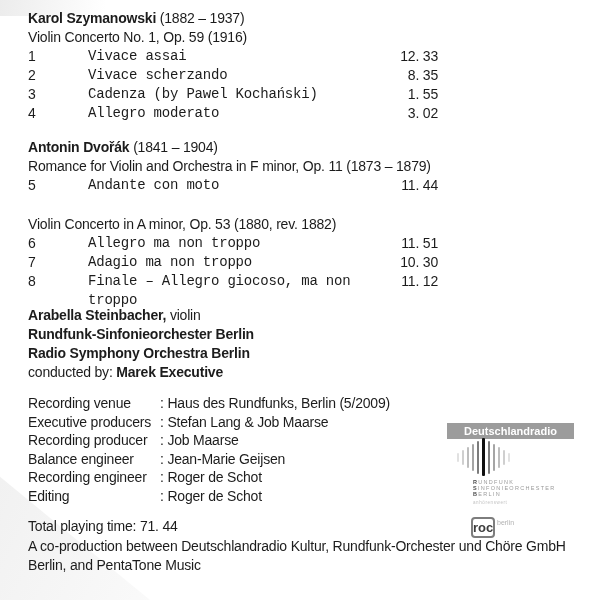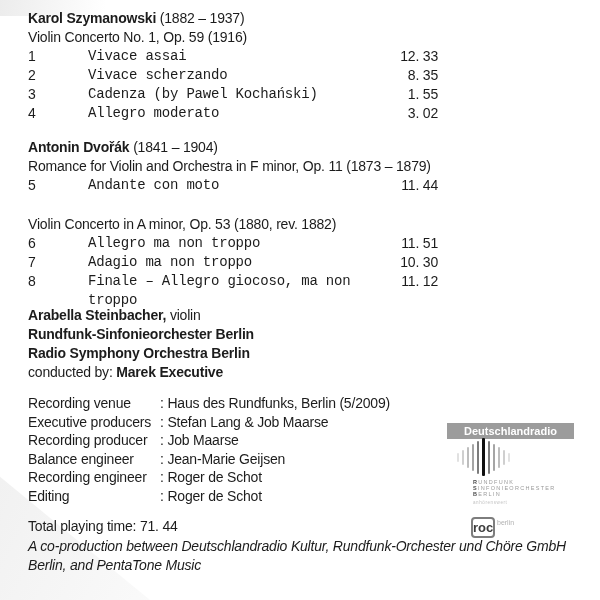--- a/index.html
+++ b/index.html
@@ -20,21 +20,21 @@
   .sec1{top:9px;}  .sec2{top:138px;} .sec3{top:215px;}
   .perf{top:306px;} .credits{top:394px;} .footer{top:517px;}
   .b{font-weight:700;}
   .trow{display:flex;width:410px;}
   .tno{width:60px;flex:0 0 60px;}
   .ttl{flex:1 1 auto;font-family:Liberation Mono, monospace;}
   .ttm{flex:0 0 auto;text-align:right;}
   .crow{display:flex;line-height:18.6px;}
   .clabel{width:132px;flex:0 0 132px;}
   .cvalue{flex:1 1 auto;}
-  .italic{font-style:italic;line-height:19px;}
+  .italic{line-height:19px;}
   .footer .total{margin-bottom:1px;line-height:19px;}
   
   .drk-badge{left:447px;top:423px;width:127px;height:16px;background:#9c9c9c;
     color:#ffffff;font-weight:700;font-size:11px;line-height:16px;text-align:center;
     letter-spacing:0;}
   .wave{left:456px;top:438px;width:54px;height:38px;display:flex;
     align-items:center;justify-content:center;gap:3px;}
   .wave i{display:block;width:2px;border-radius:1px;}
   .w1{height:9px;background:#e1e1e1;} .w2{height:15px;background:#cfcfcf;}
   .w3{height:21px;background:#bdbdbd;}.w4{height:27px;background:#a5a5a5;}

